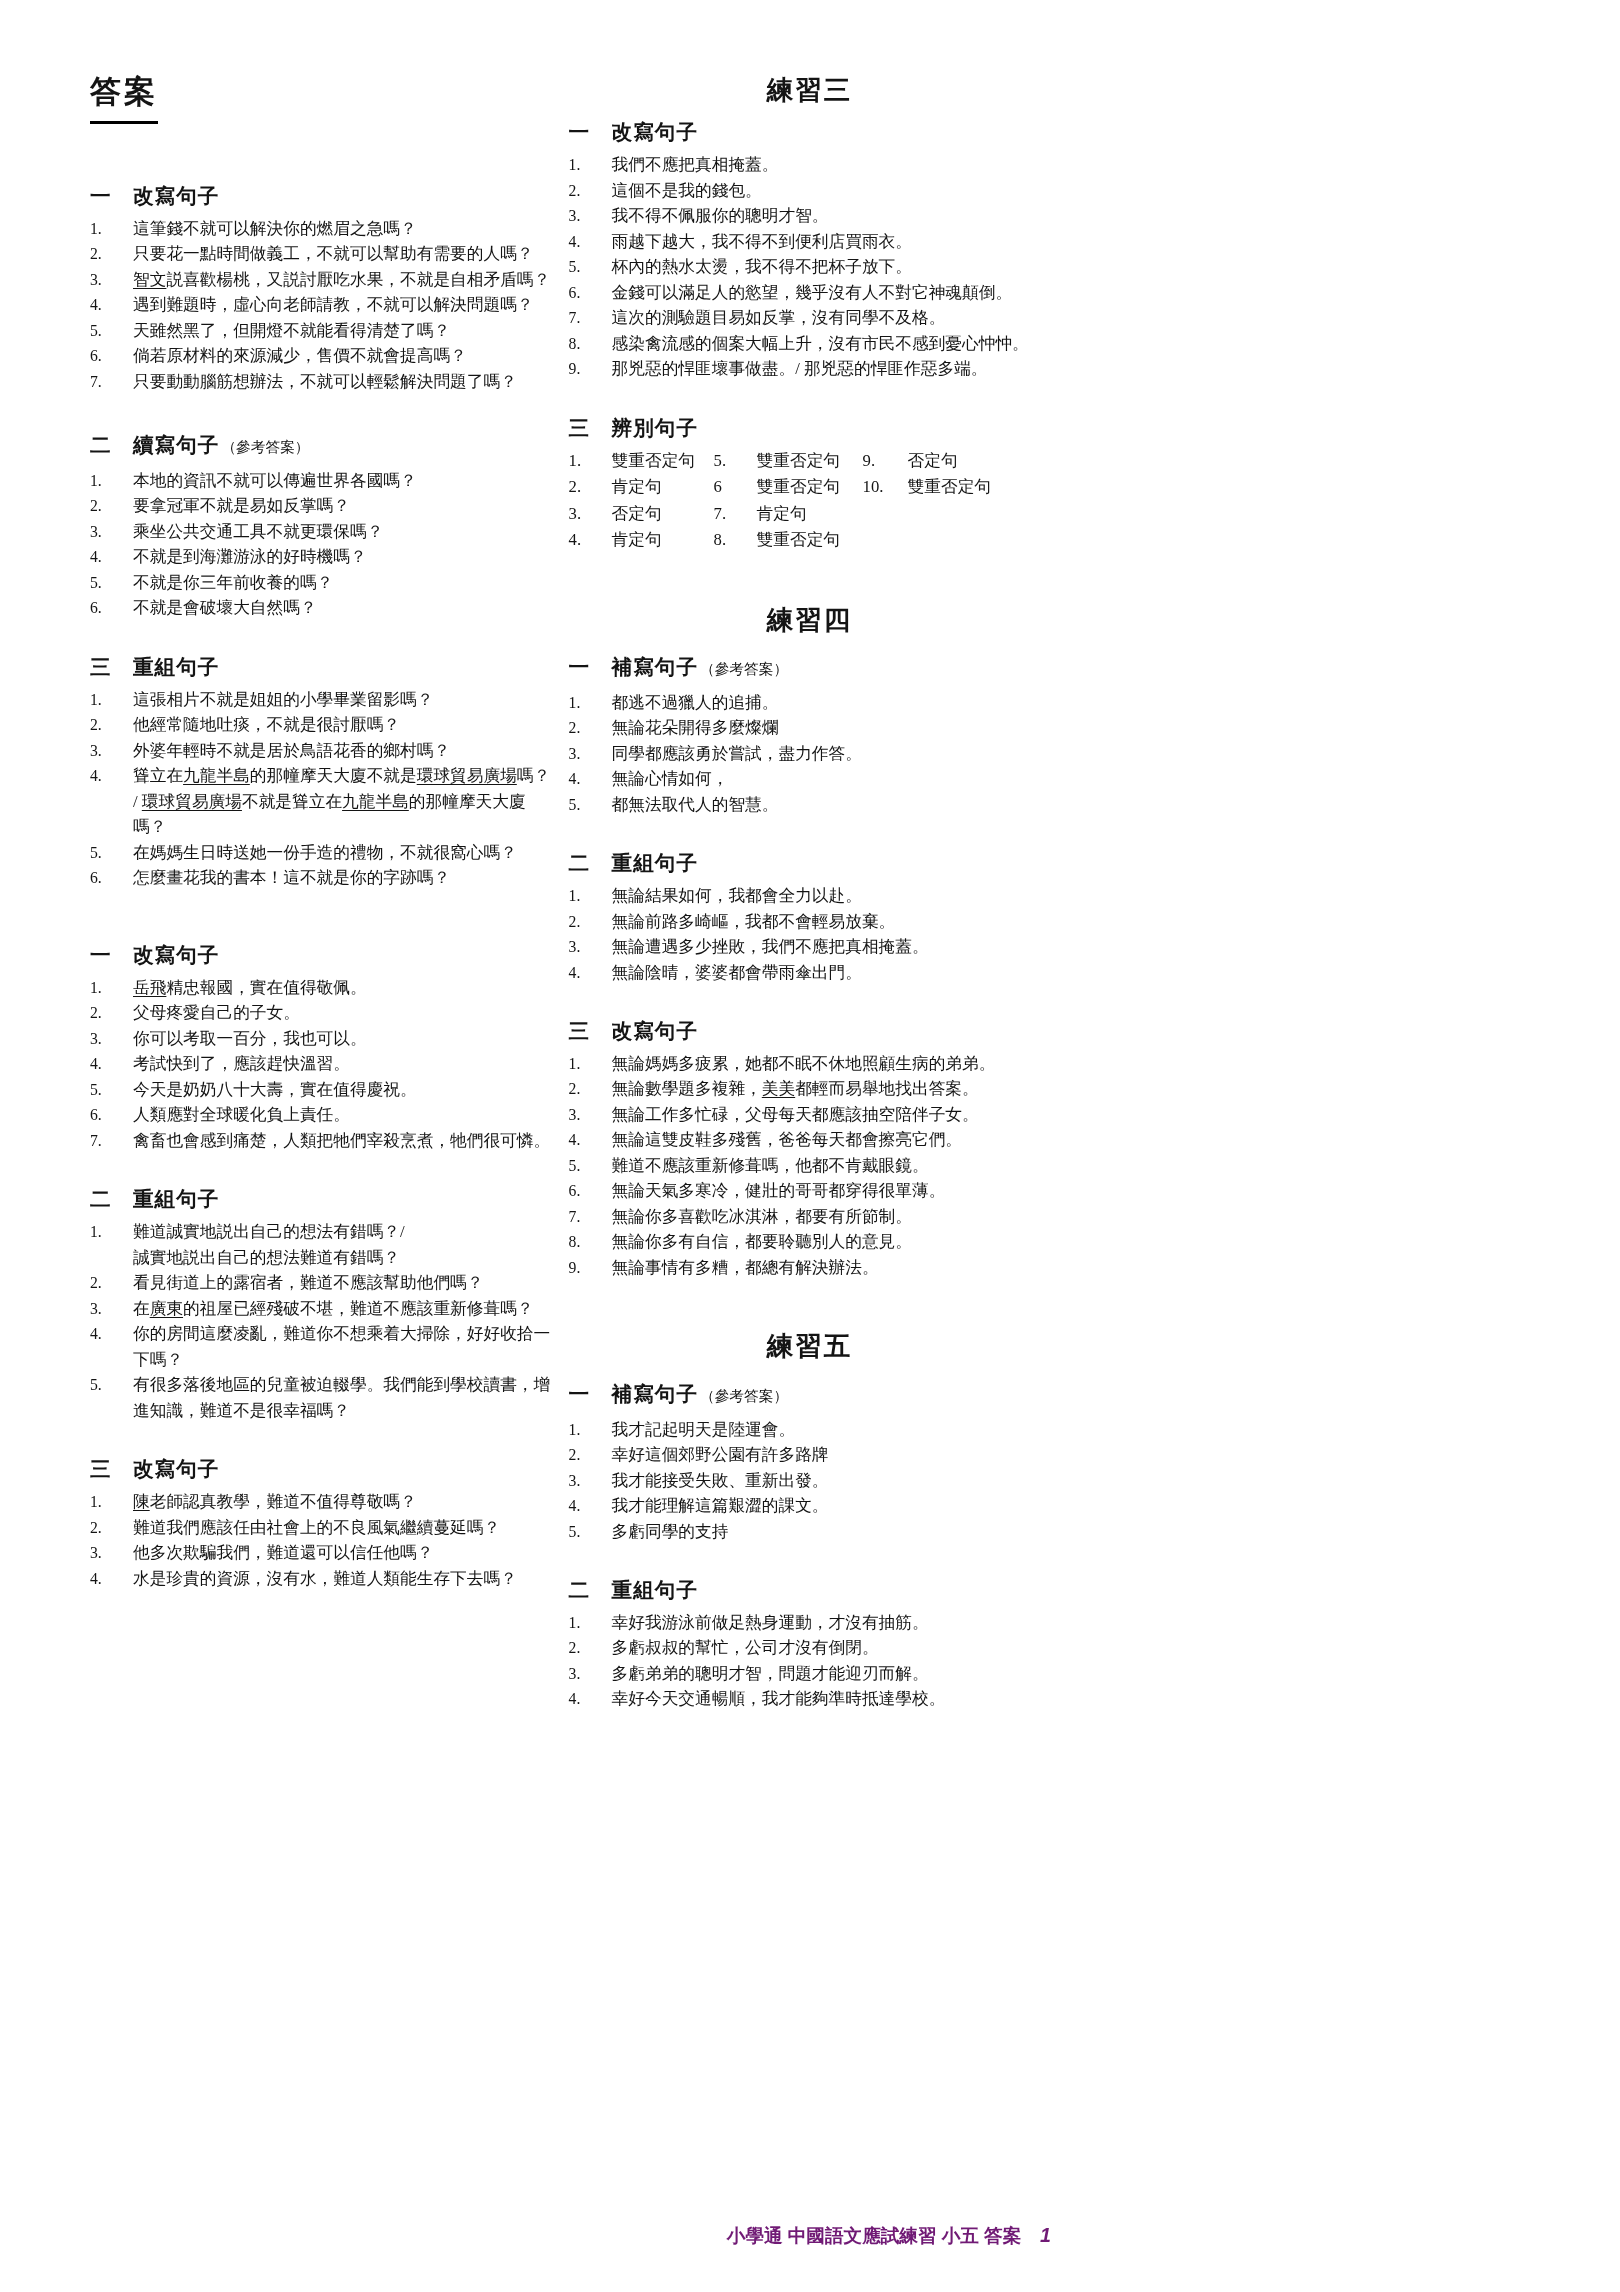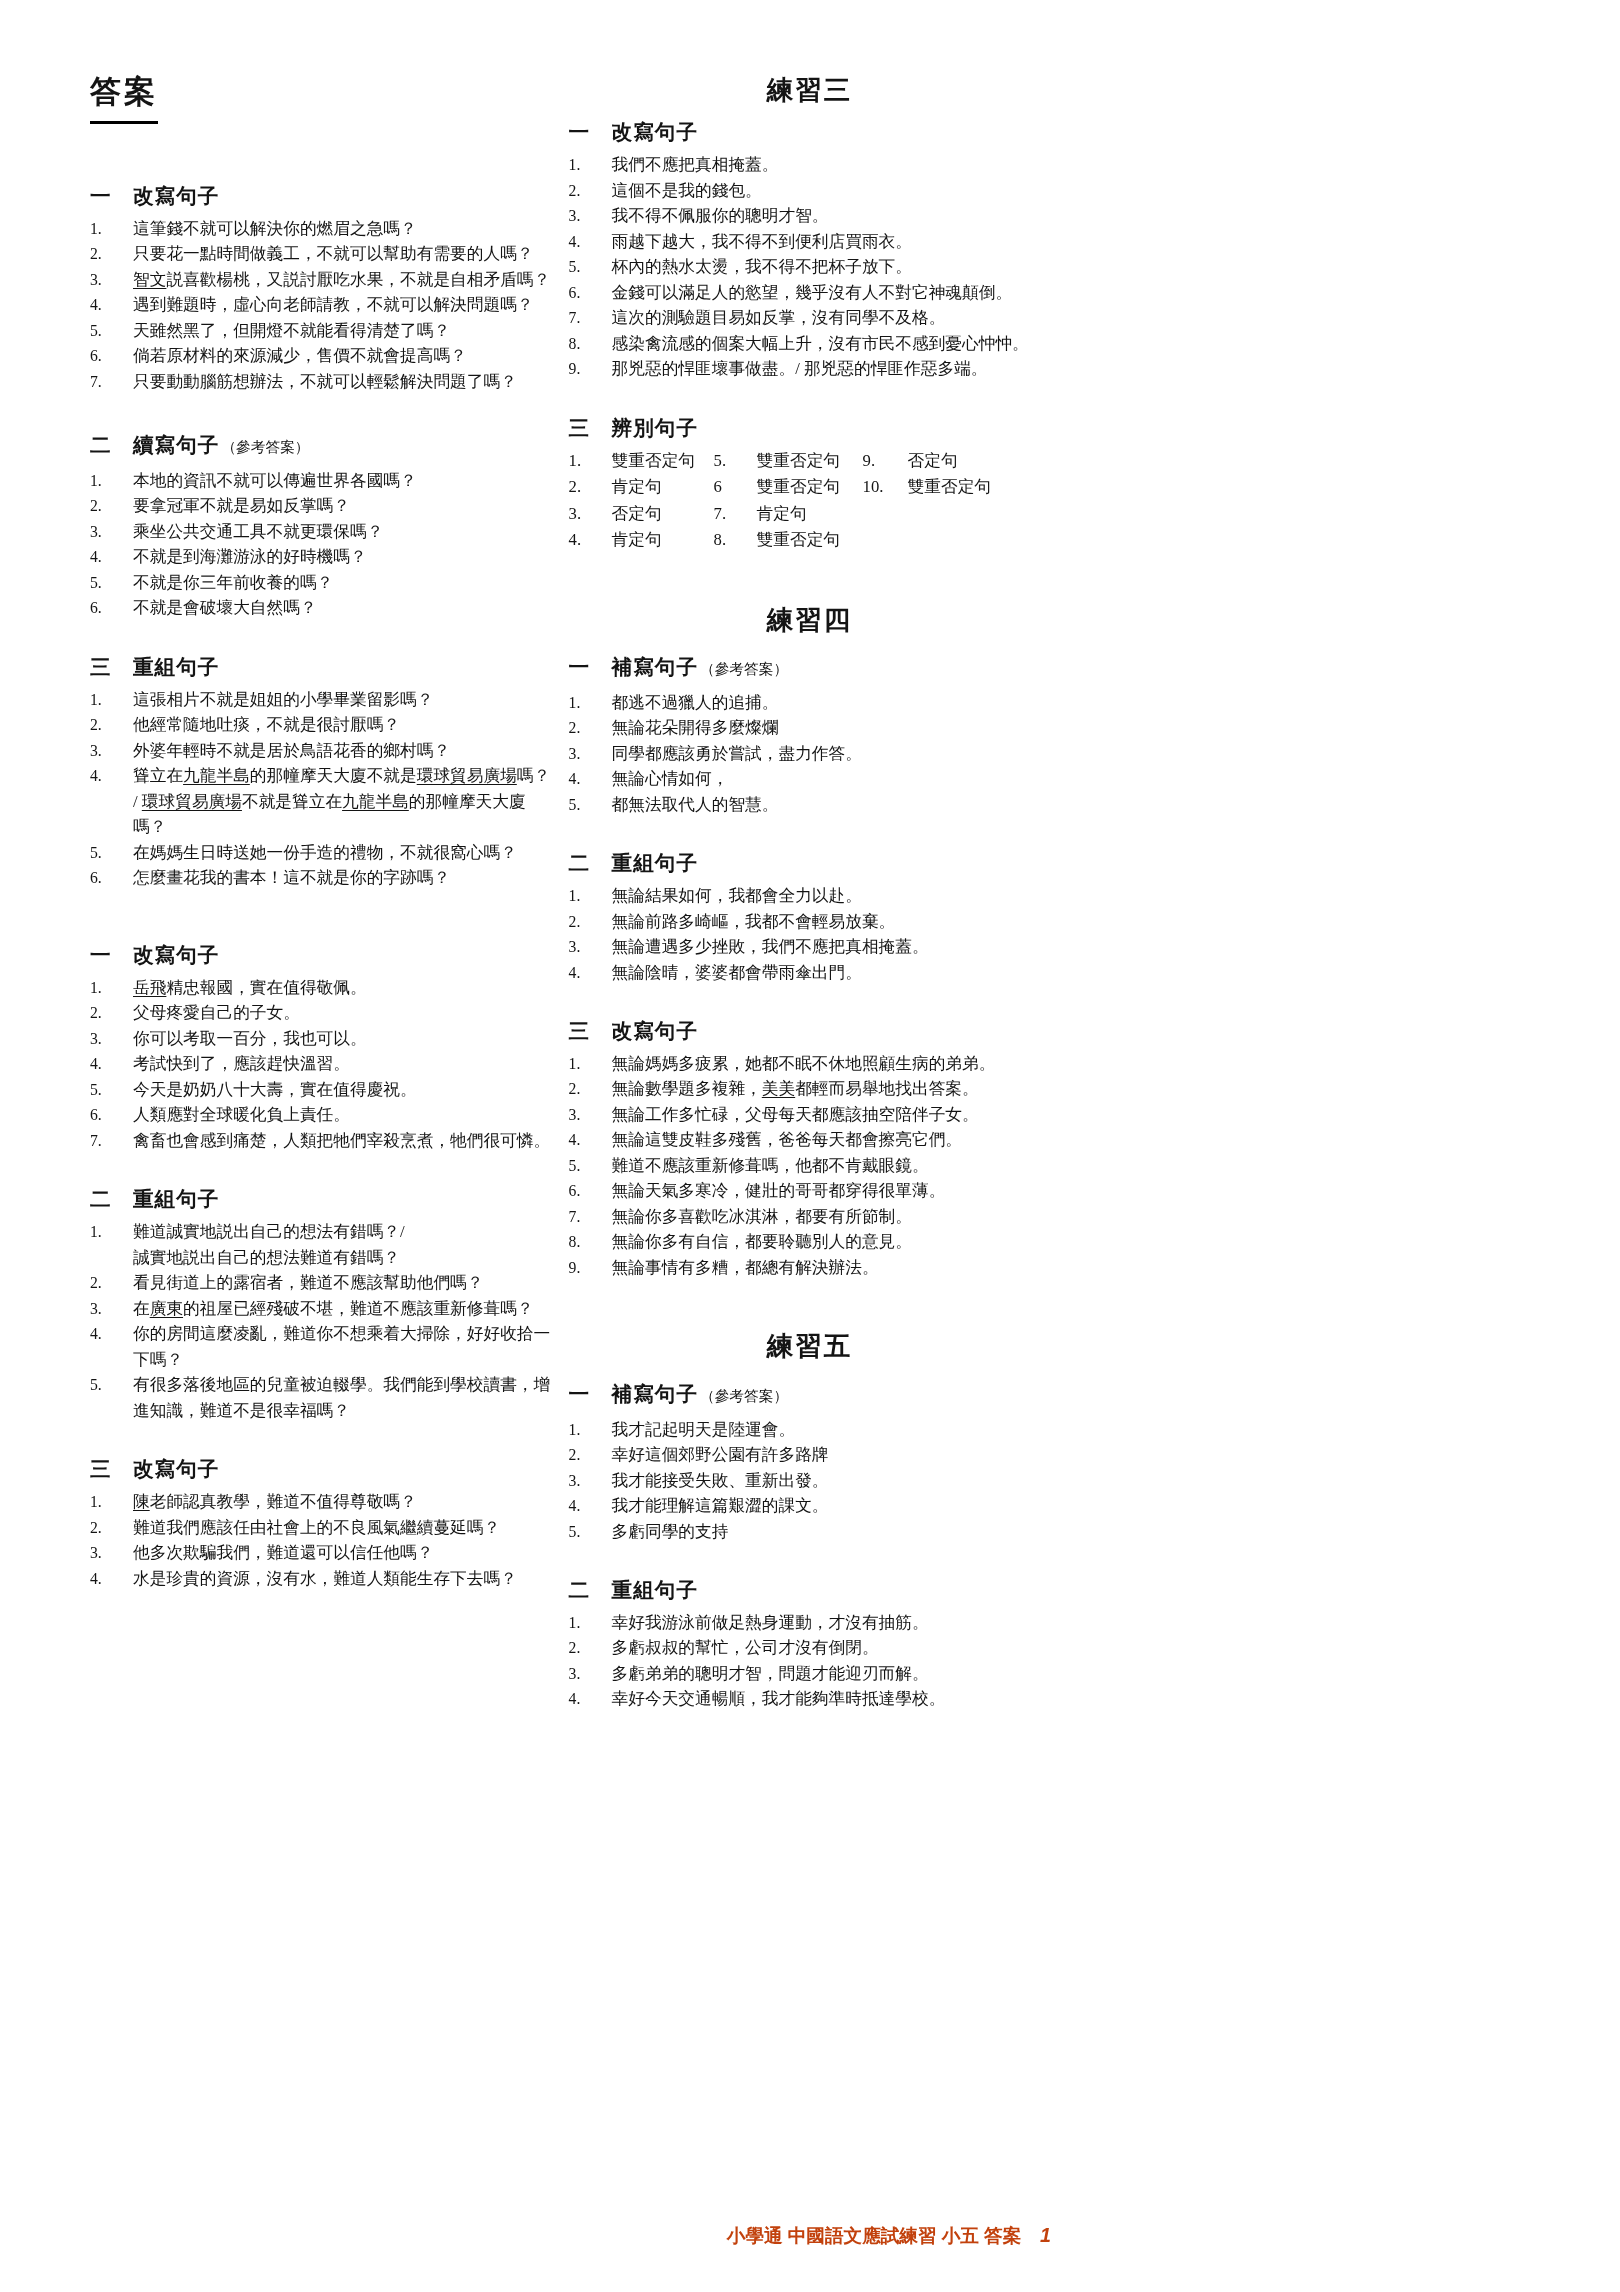--- a/index.html
+++ b/index.html
@@ -85,21 +85,21 @@
 
   .footer {
     position: absolute;
     top: 2223px;
     left: 90px;
     width: 961px;
     text-align: right;
     font-family: "Liberation Sans", sans-serif;
     font-weight: 700;
     font-size: 18.6px;
-    color: #c2410c;
+    color: #701a75;
   }
   .footer-page { font-style: italic; margin-left: 13.7px; font-size: 19.6px; }
 </style>
 </head>
 <body>
 
 <div class="content">
   <div class="col">
     <h1 class="doc-title">答案</h1>
   <section class="section">

